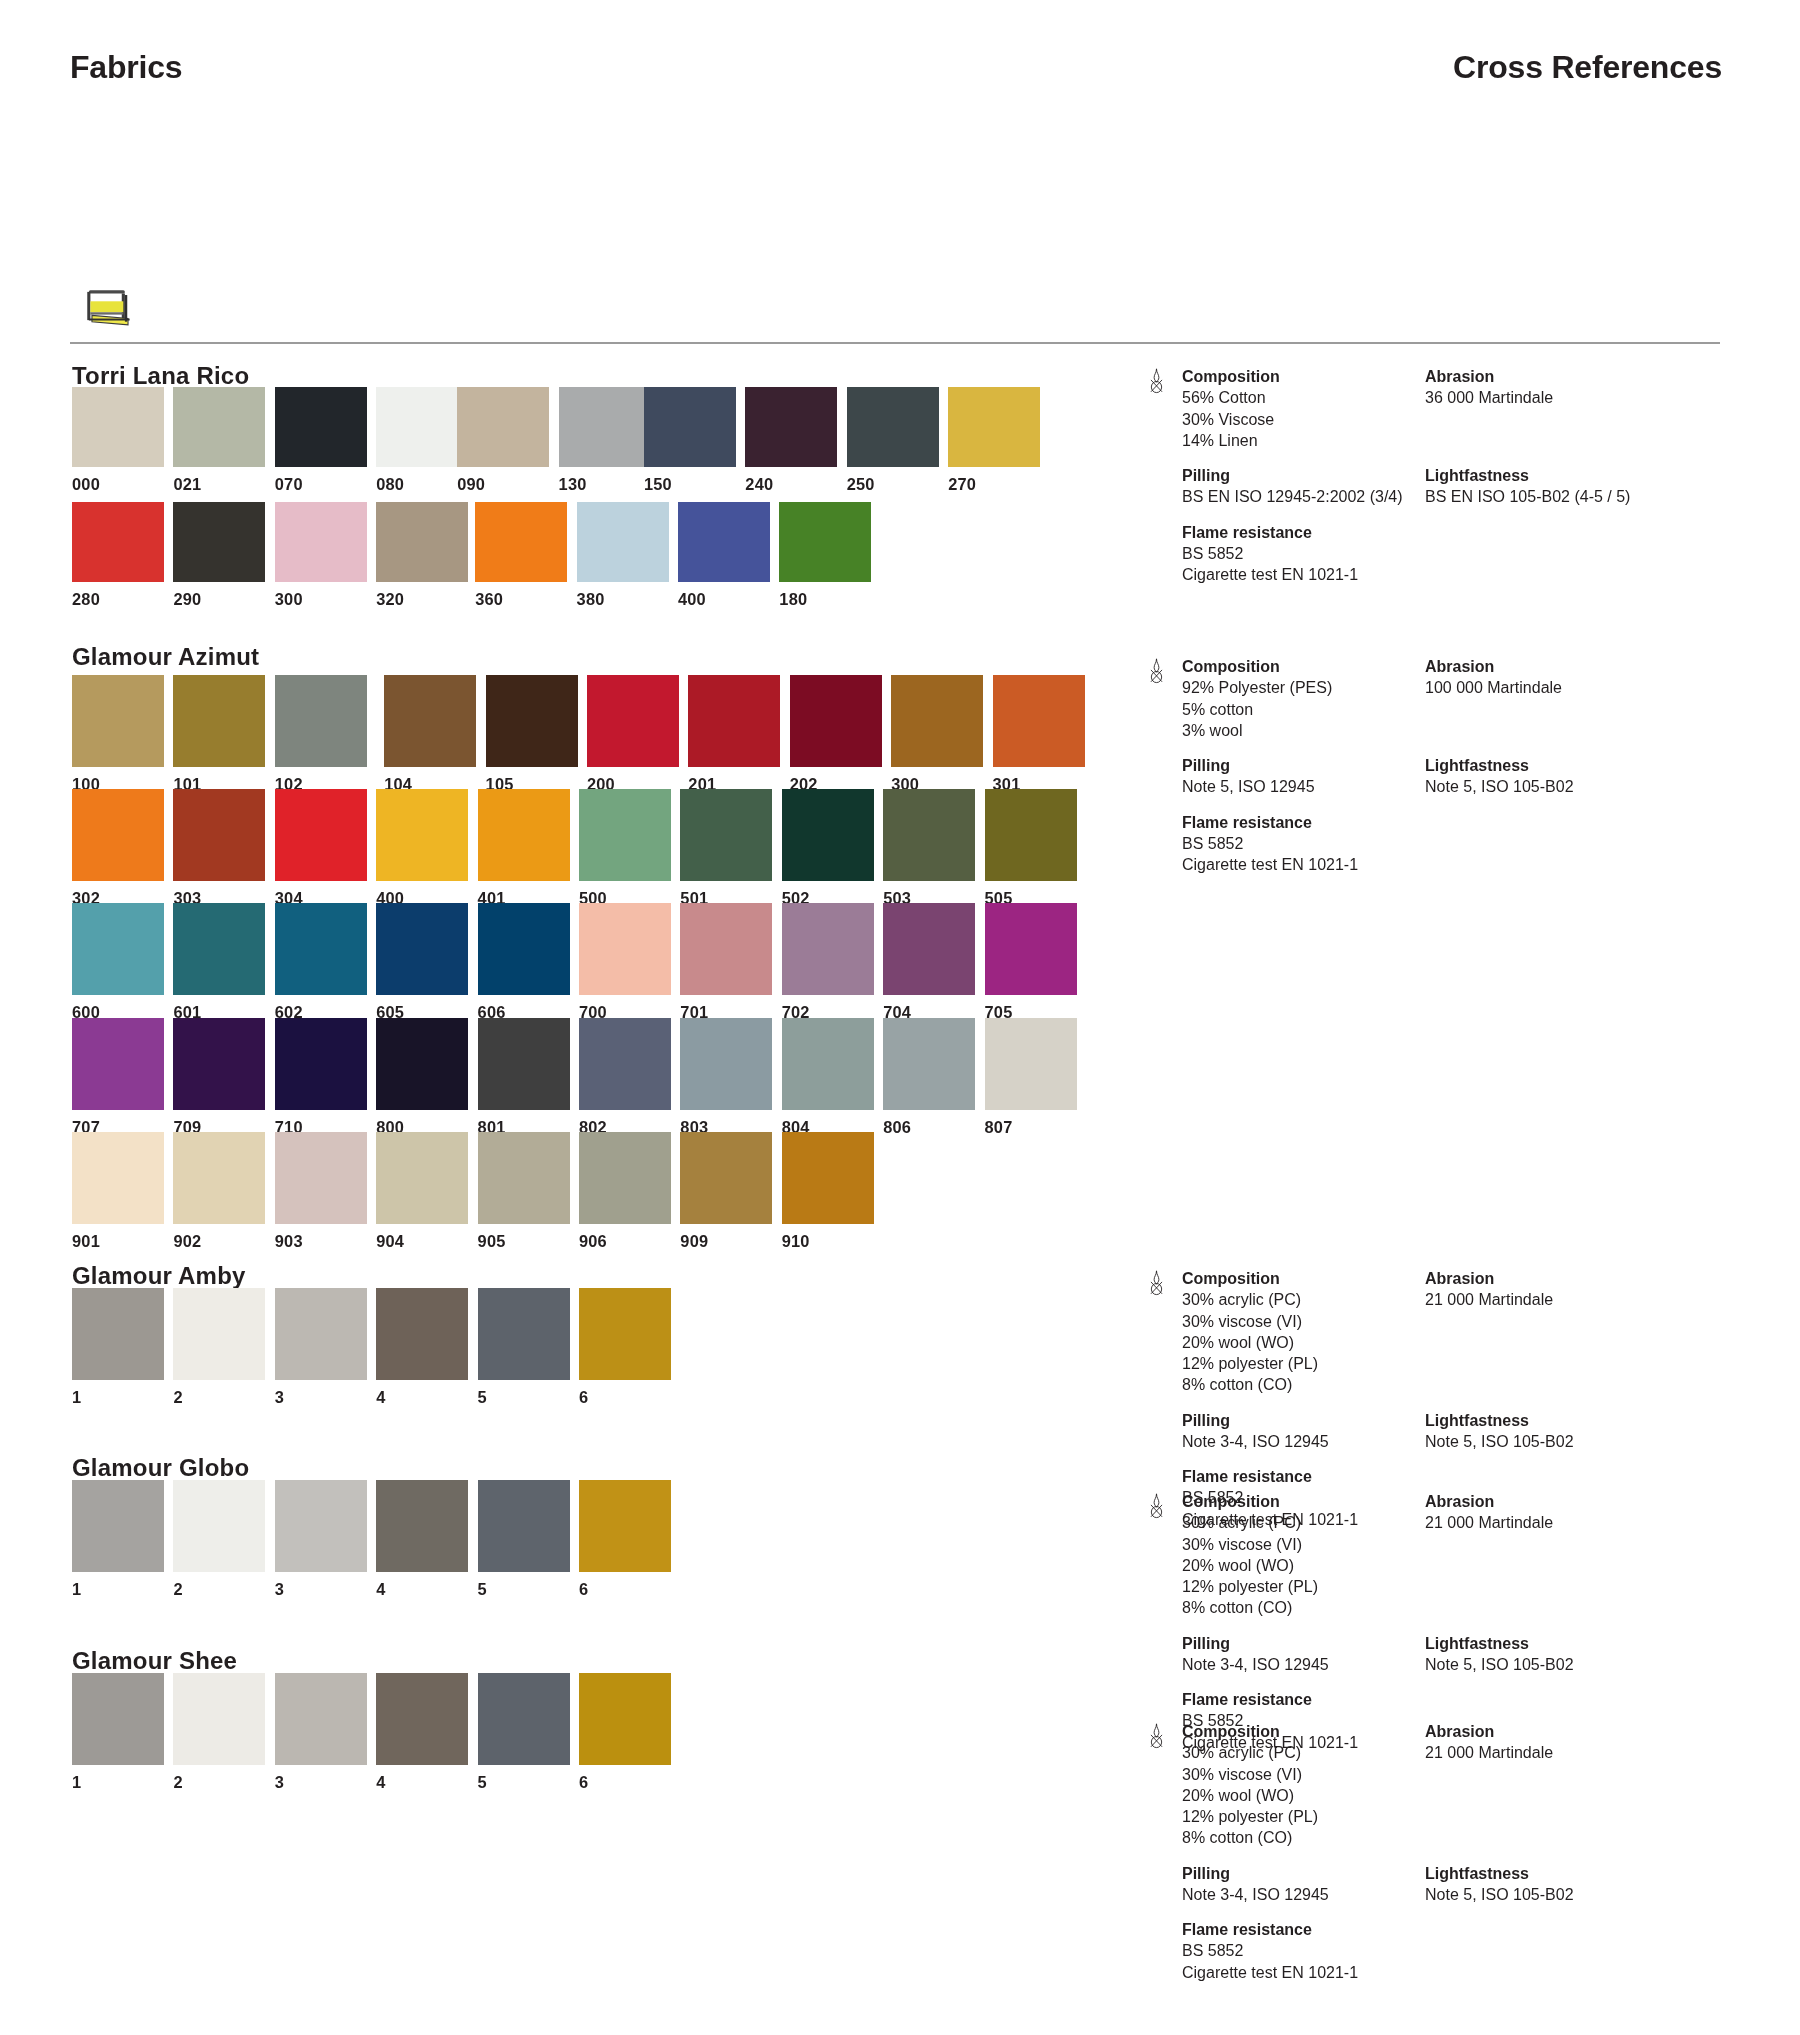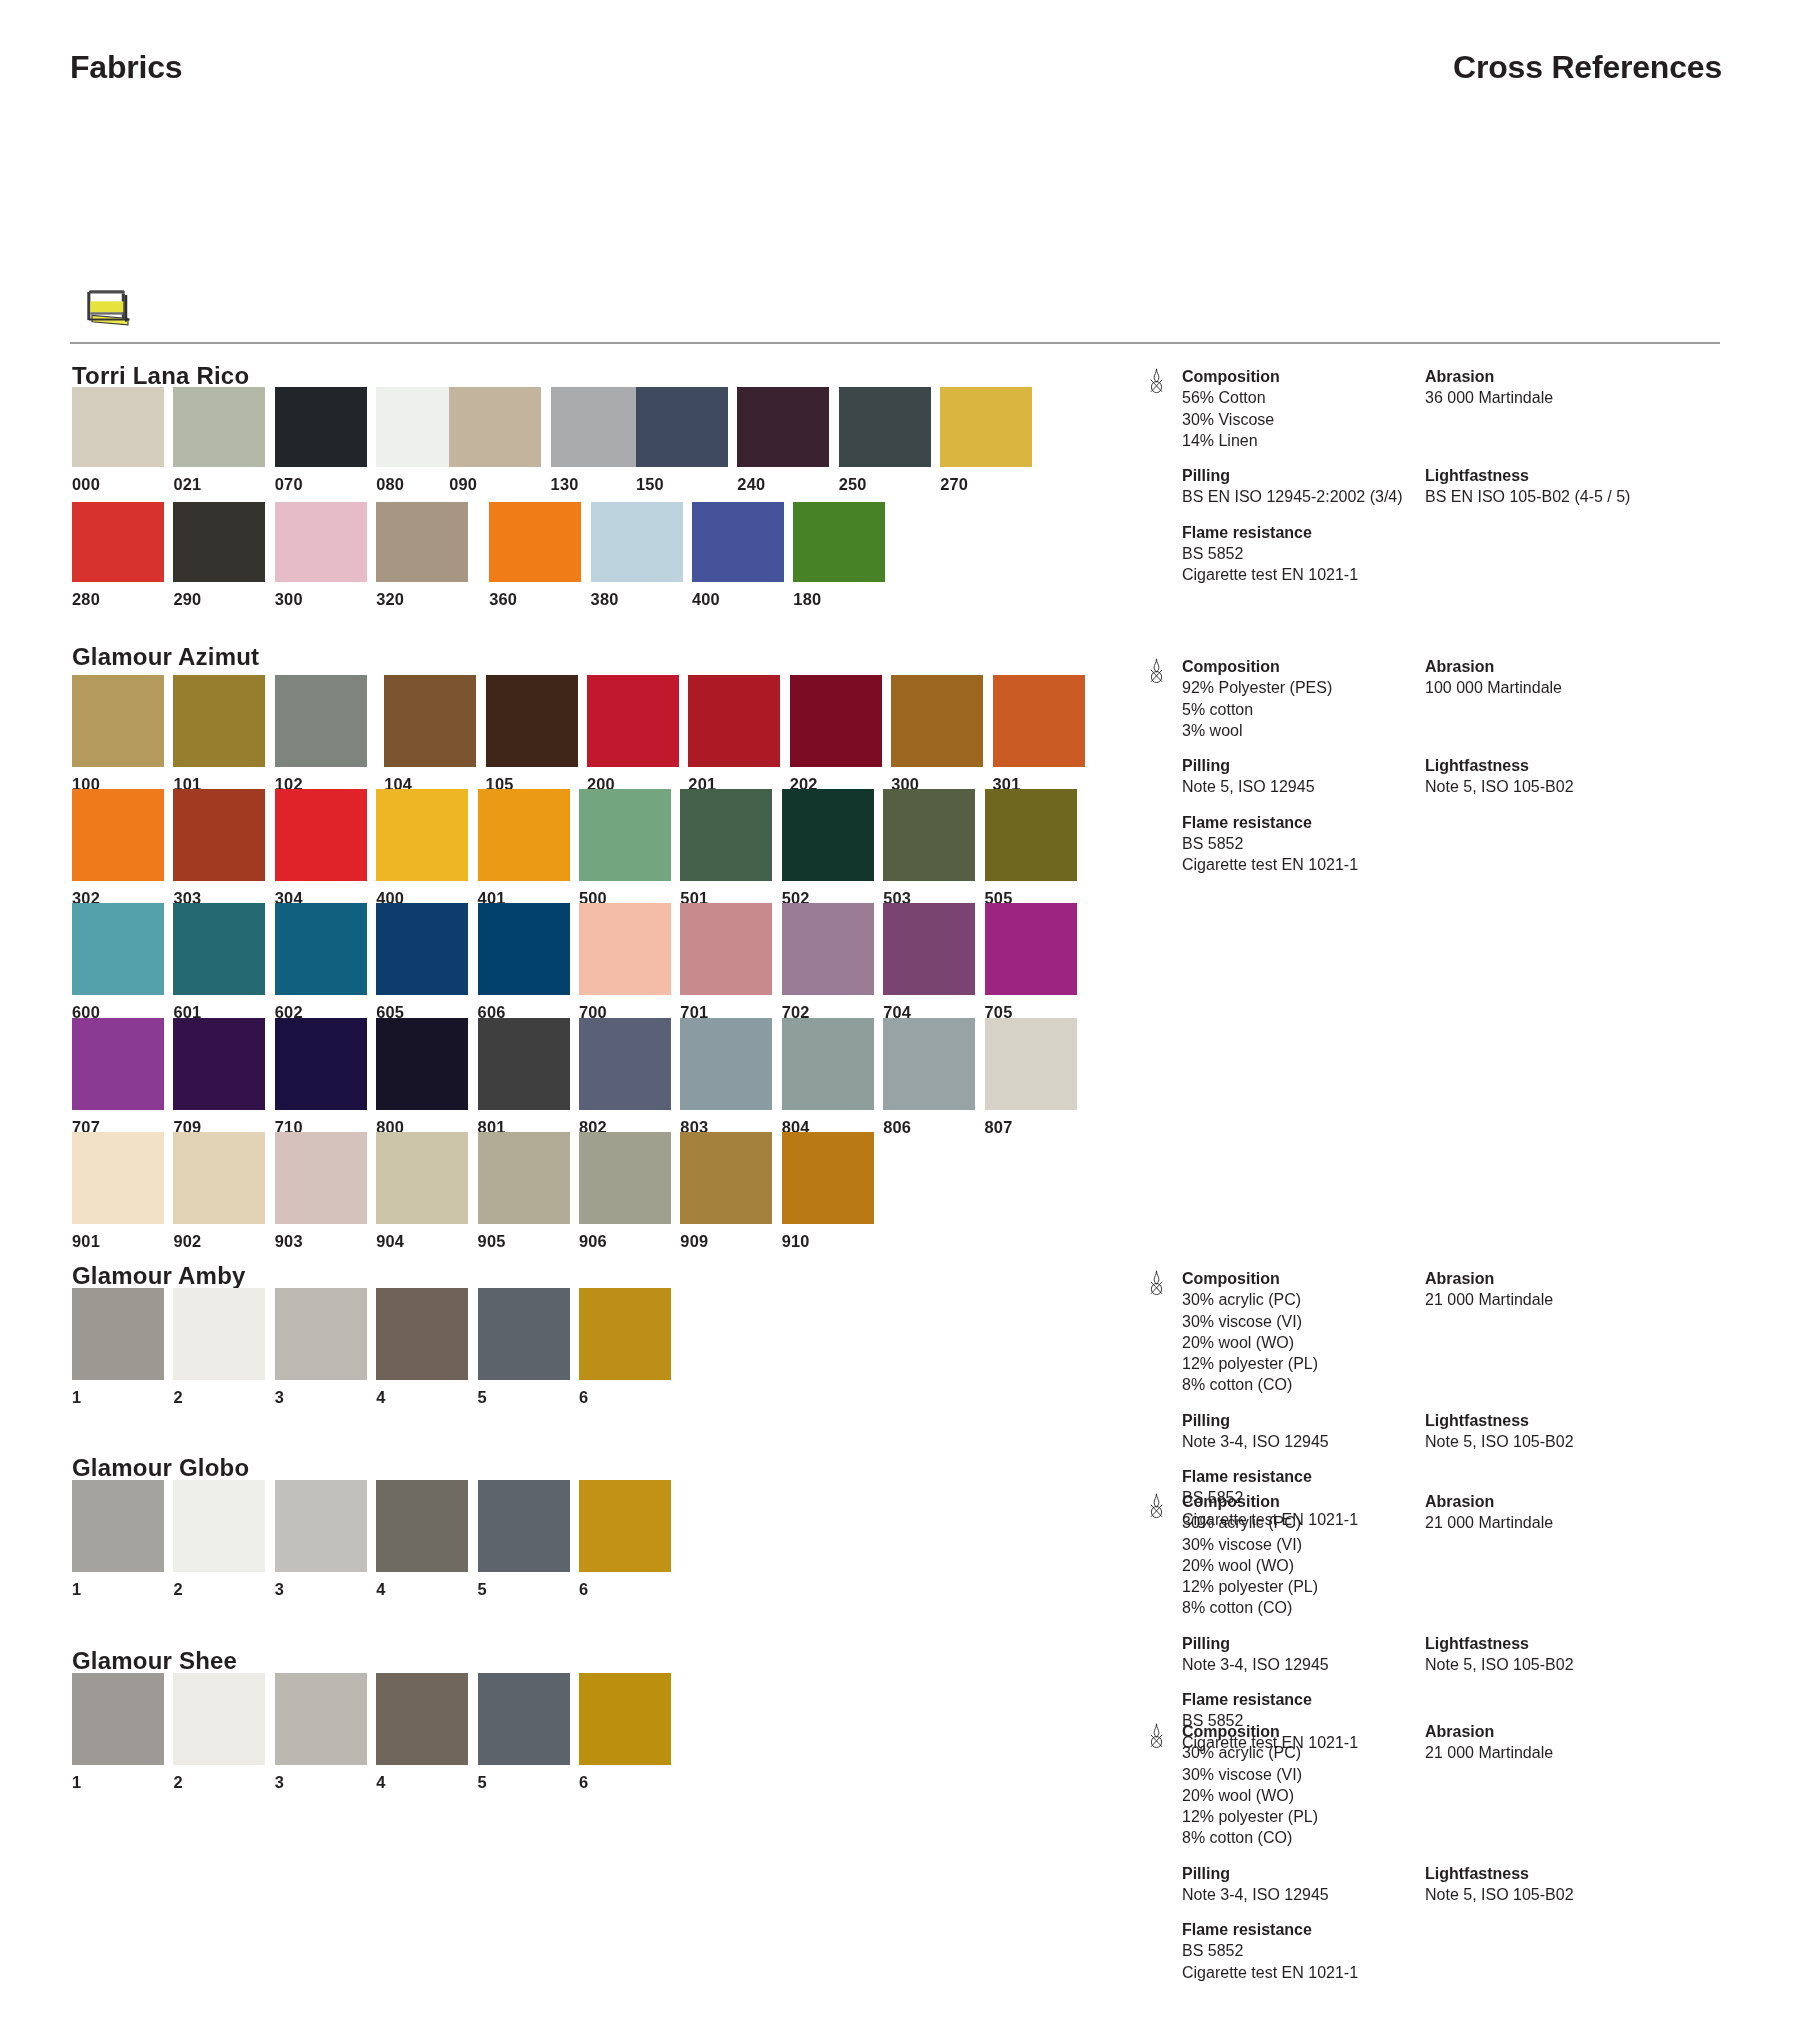--- a/index.html
+++ b/index.html
@@ -176,21 +176,21 @@
         <div class="swatch-code" style="top: 88px;">000</div>
       </div>
       <div class="swatch-cell" style="width: 92px; height: 103px; margin-right: 9.4px;">
         <div class="swatch" style="width: 92px; height: 80px; background: rgb(180, 184, 166);"></div>
         <div class="swatch-code" style="top: 88px;">021</div>
       </div>
       <div class="swatch-cell" style="width: 92px; height: 103px; margin-right: 9.4px;">
         <div class="swatch" style="width: 92px; height: 80px; background: rgb(34, 38, 43);"></div>
         <div class="swatch-code" style="top: 88px;">070</div>
       </div>
-      <div class="swatch-cell" style="width: 71px; height: 103px; margin-right: 2px;">
+      <div class="swatch-cell" style="width: 71px; height: 103px; margin-right: 10px;">
         <div class="swatch" style="width: 92px; height: 80px; background: rgb(238, 240, 237);"></div>
         <div class="swatch-code" style="top: 88px;">080</div>
       </div>
       <div class="swatch-cell" style="width: 92px; height: 103px; margin-right: 9.4px;">
         <div class="swatch" style="width: 92px; height: 80px; background: rgb(195, 180, 158);"></div>
         <div class="swatch-code" style="top: 88px;">090</div>
       </div>
       <div class="swatch-cell" style="width: 76px; height: 103px; margin-right: 9.4px;">
         <div class="swatch" style="width: 92px; height: 80px; background: rgb(169, 171, 172);"></div>
         <div class="swatch-code" style="top: 88px;">130</div>
@@ -218,21 +218,21 @@
         <div class="swatch-code" style="top: 88px;">280</div>
       </div>
       <div class="swatch-cell" style="width: 92px; height: 103px; margin-right: 9.4px;">
         <div class="swatch" style="width: 92px; height: 80px; background: rgb(53, 51, 46);"></div>
         <div class="swatch-code" style="top: 88px;">290</div>
       </div>
       <div class="swatch-cell" style="width: 92px; height: 103px; margin-right: 9.4px;">
         <div class="swatch" style="width: 92px; height: 80px; background: rgb(230, 188, 200);"></div>
         <div class="swatch-code" style="top: 88px;">300</div>
       </div>
-      <div class="swatch-cell" style="width: 92px; height: 103px; margin-right: 21px;">
+      <div class="swatch-cell" style="width: 92px; height: 103px; margin-right: 7px;">
         <div class="swatch" style="width: 92px; height: 80px; background: rgb(167, 151, 130);"></div>
         <div class="swatch-code" style="top: 88px;">320</div>
       </div>
       <div class="swatch-cell" style="width: 92px; height: 103px; margin-right: 9.4px;">
         <div class="swatch" style="width: 92px; height: 80px; background: rgb(240, 124, 24);"></div>
         <div class="swatch-code" style="top: 88px;">360</div>
       </div>
       <div class="swatch-cell" style="width: 92px; height: 103px; margin-right: 9.4px;">
         <div class="swatch" style="width: 92px; height: 80px; background: rgb(188, 210, 221);"></div>
         <div class="swatch-code" style="top: 88px;">380</div>

